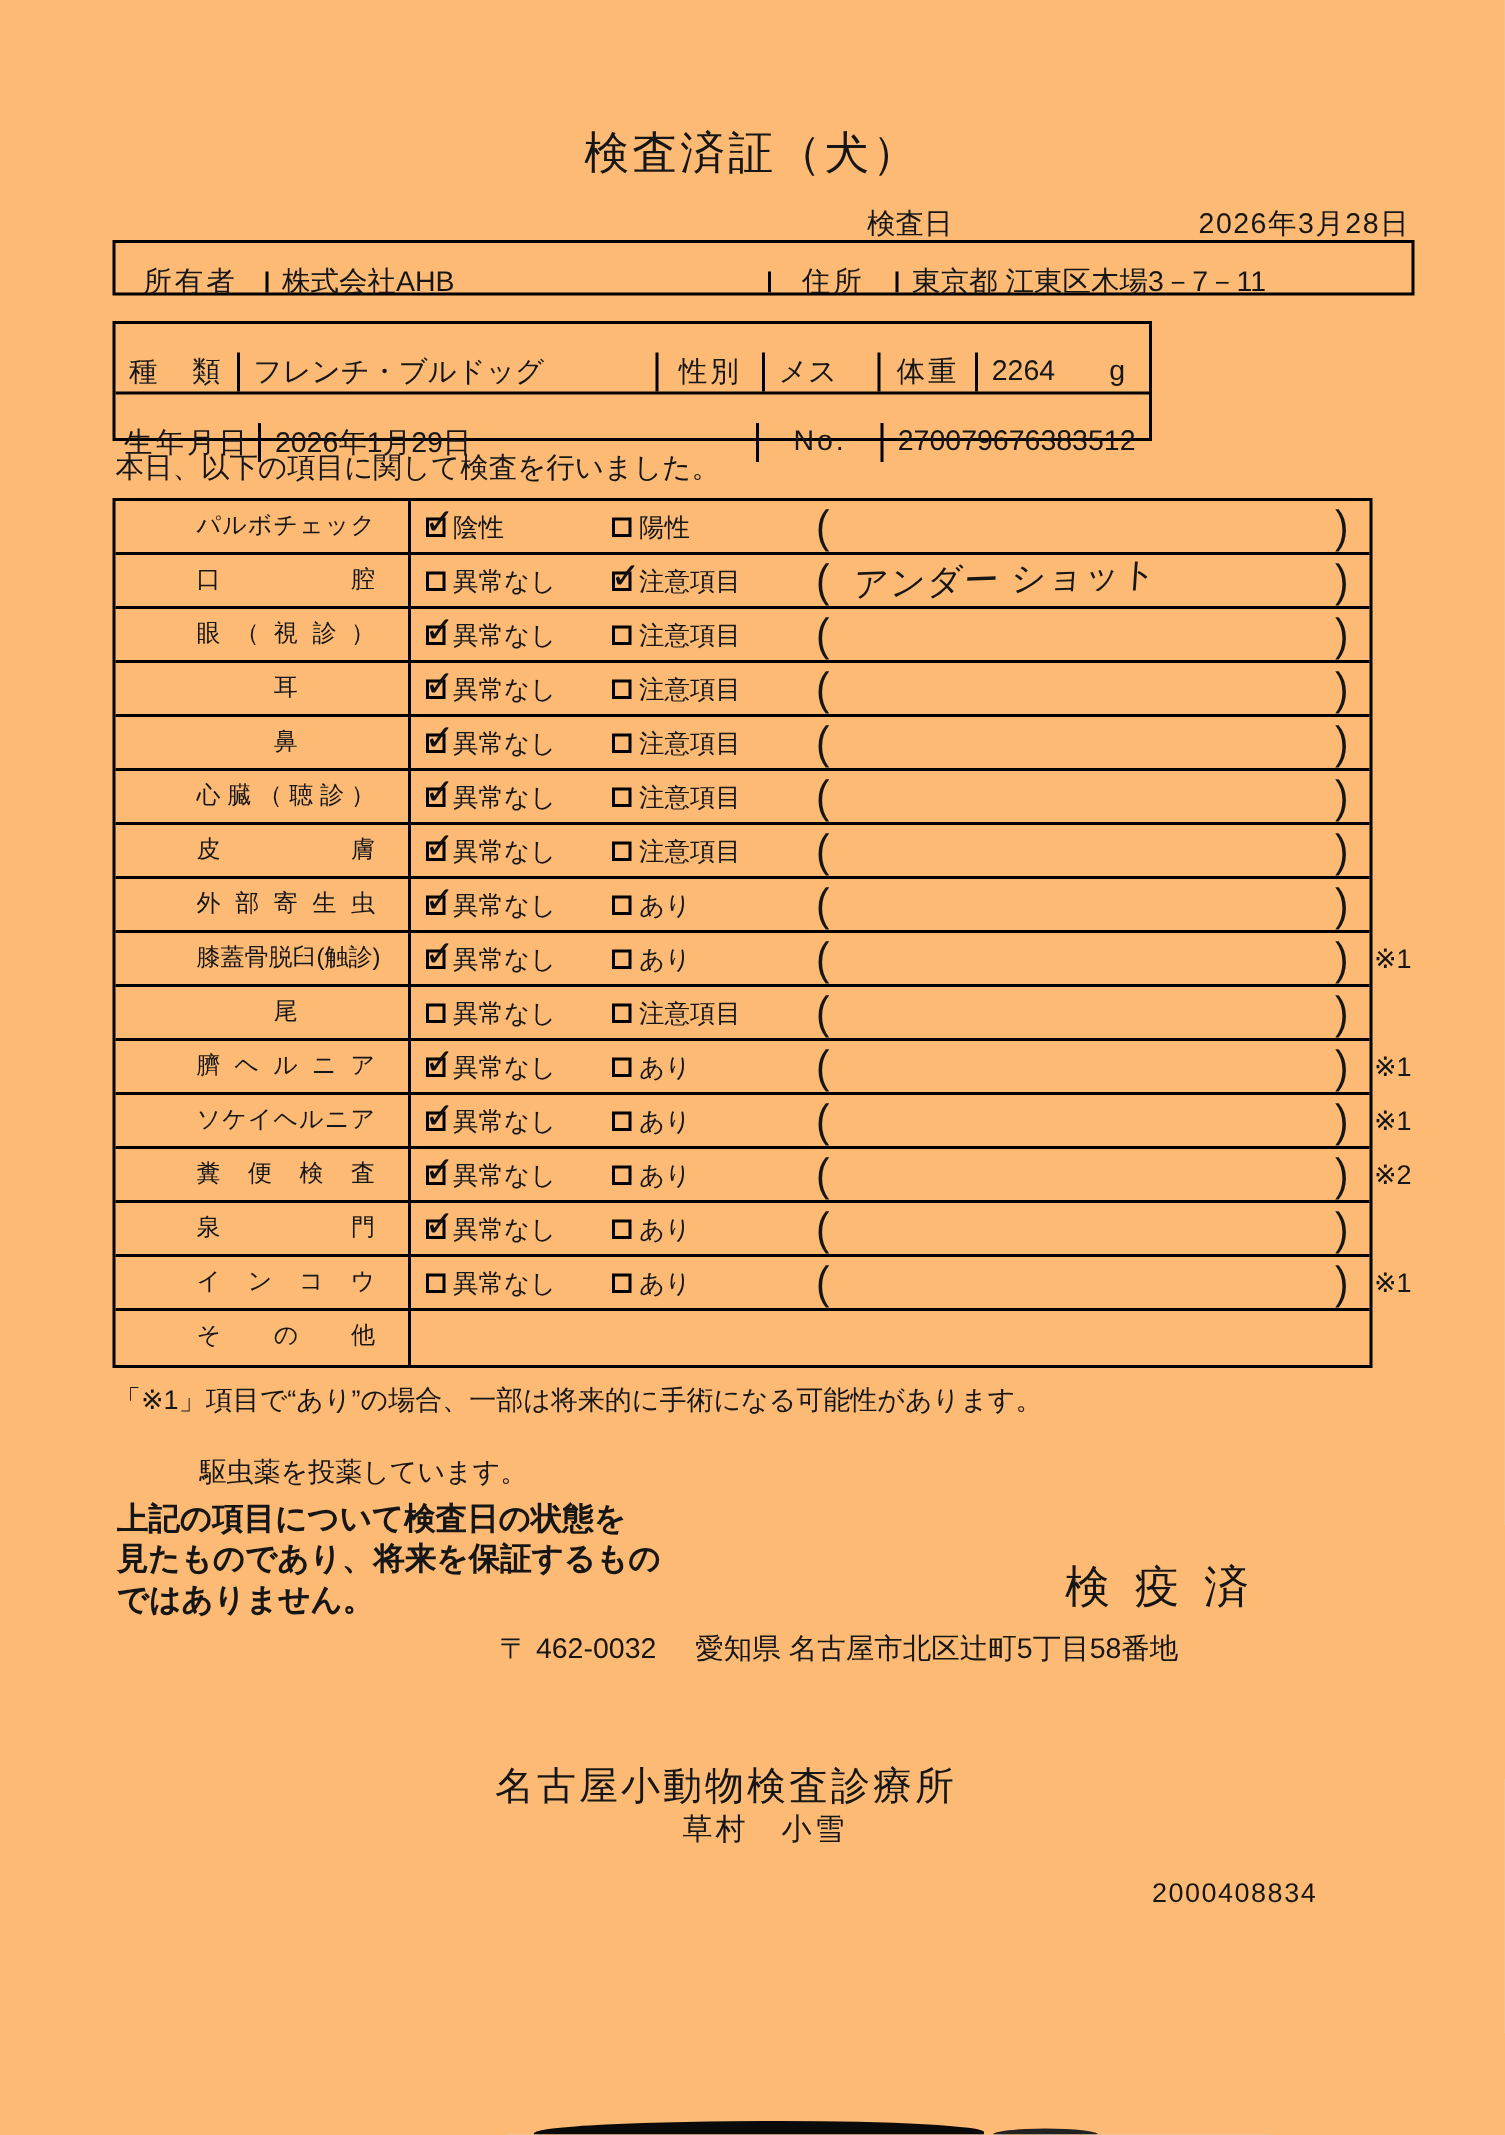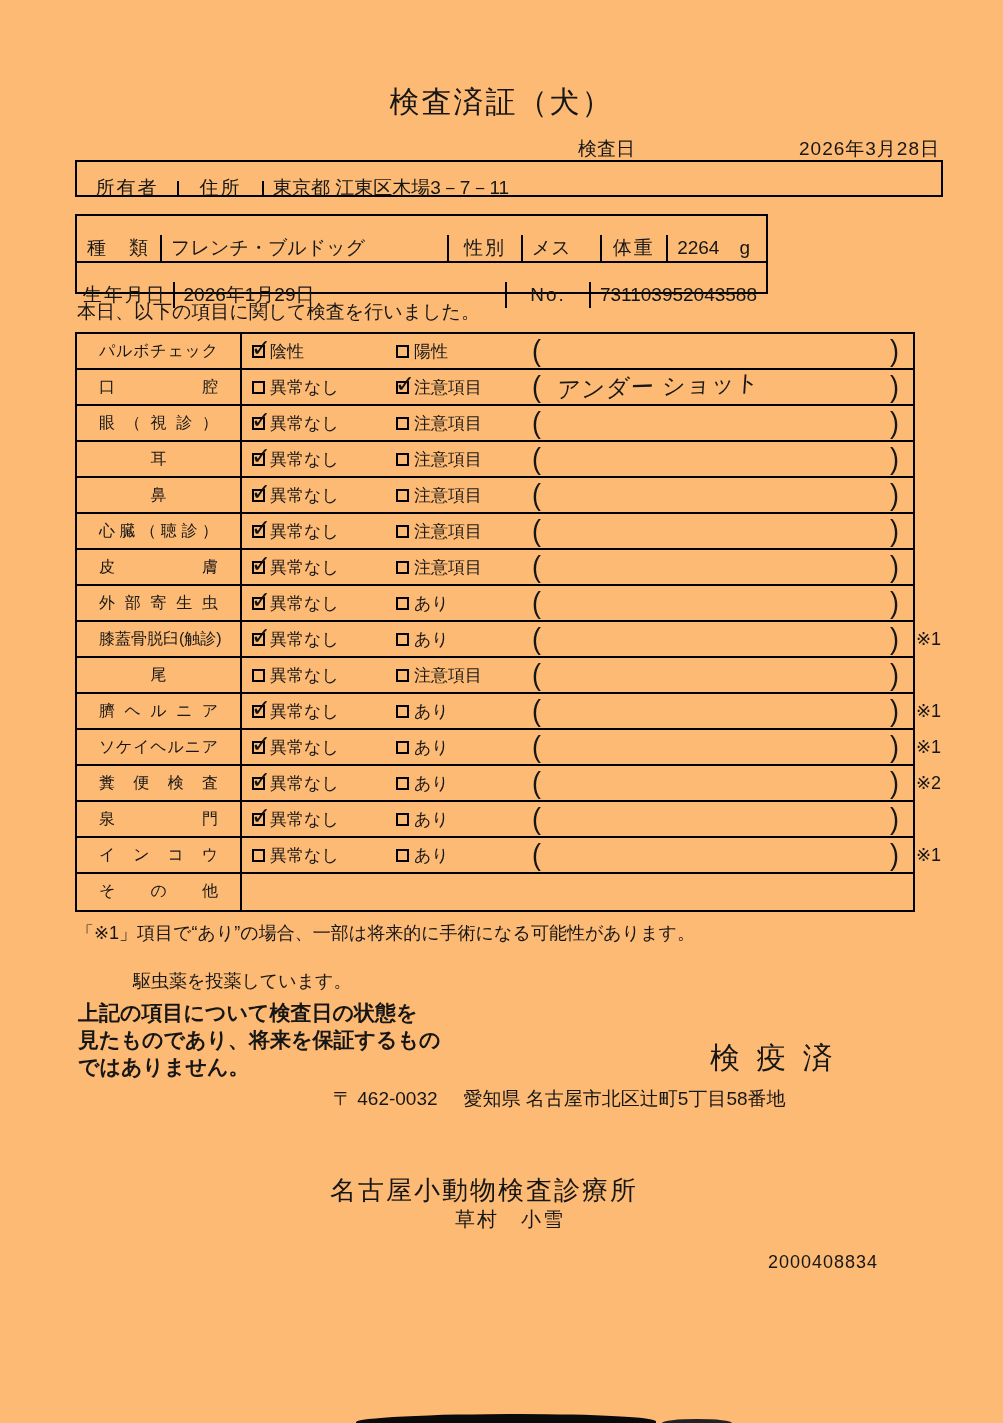--- a/index.html
+++ b/index.html
@@ -13,32 +13,32 @@
   .t1 { position: absolute; top: 160px; left: 75px; width: 868px; height: 37px; border: 2px solid #000; display: flex; font-size: 19px; }
   .t2 { position: absolute; top: 214px; left: 75px; width: 693px; height: 80px; border: 2px solid #000; display: flex; flex-direction: column; font-size: 19px; }
   .t2row { display: flex; flex: 1; }
   .t2row.rb { border-bottom: 2px solid #000; }
   .cell { display: flex; align-items: center; padding: 0 9px; white-space: nowrap; margin-top: 19px; }
   .cell.sep { border-left: 2px solid #000; }
   .cell.hdr { justify-content: center; letter-spacing: 2px; padding: 0 5px; }
   .w100 { width: 100px; } .w335 { width: 335px; } .w85 { width: 85px; }
   .w97 { width: 97px; } .w338 { width: 338px; } .w90 { width: 90px; } .w77 { width: 77px; }
   .grow { flex: 1; }
-  .weight-cell { justify-content: flex-end; gap: 20px; padding-right: 16px; }
+  .weight-cell { justify-content: flex-end; gap: 36px; padding-right: 16px; }
 
   .intro { position: absolute; top: 299px; left: 77px; font-size: 19px; }
 
   .cl { position: absolute; top: 332px; left: 75px; width: 840px; border: 2px solid #000; }
   .cl-row { position: relative; display: flex; align-items: center; height: 36px; border-bottom: 2px solid #000; }
   .cl-row:last-child { border-bottom: none; }
-  .cl-label { width: 165px; height: 100%; border-right: 2px solid #000; padding: 0 22px; font-size: 16px; line-height: 33px; text-align: justify; text-align-last: justify; overflow: hidden; white-space: nowrap; }
+  .cl-label { width: 165px; height: 100%; border-right: 2px solid #000; padding: 0 22px; font-size: 16px; line-height: 33px; text-align: justify; text-align-last: justify; overflow: hidden; white-space: nowrap; margin-left: 32px; }
   .cl-label.single { text-align-last: center; }
   .cl-opts { display: flex; align-items: center; padding-left: 10px; }
   .cl-opt { display: flex; align-items: center; gap: 5px; }
-  .cl-opt:first-child { width: 144px; }
+  .cl-opt:first-child { width: 124px; }
   .cl-opt:nth-child(2) { width: 134px; }
   .cb { width: 13px; height: 13px; border: 2px solid #000; position: relative; flex: none; }
   .cb.checked::after { content: "✓"; position: absolute; left: -3px; top: -13px; font-size: 24px; font-weight: bold; font-family: "DejaVu Sans", sans-serif; color: #111; }
   .opt-text { font-size: 17px; white-space: nowrap; }
   .cl-remark { flex: 1; height: 100%; display: flex; align-items: center; justify-content: space-between; padding: 0 14px 0 2px; }
   .paren { font-size: 27px; font-weight: 400; transform: scaleY(1.12); line-height: 1; }
   .remark-text { flex: 1; font-size: 23px; padding-left: 16px; letter-spacing: 1px; white-space: nowrap; transform: rotate(-2deg) skewX(-6deg); position: relative; top: -3px; }
   .cl-note { position: absolute; right: -45px; width: 42px; font-size: 18px; }
 
   .fn { position: absolute; font-size: 18px; white-space: nowrap; }
@@ -64,41 +64,42 @@
 <body>
 
 <div class="page">
 
   <div class="title">検査済証（犬）</div>
   <div class="date-label">検査日</div>
   <div class="date-value">2026年3月28日</div>
 
   <div class="t1">
     <div class="cell hdr w100">所有者</div>
+    <div class="cell sep w335">株式会社AHB</div>
     <div class="cell sep hdr w85">住所</div>
     <div class="cell sep grow">東京都 江東区木場3－7－11</div>
   </div>
 
   <div class="t2">
     <div class="t2row rb">
       <div class="cell hdr w97">種　類</div>
       <div class="cell sep w338">フレンチ・ブルドッグ</div>
       <div class="cell sep hdr w85">性別</div>
       <div class="cell sep w90">メス</div>
       <div class="cell sep hdr w77">体重</div>
       <div class="cell sep grow weight-cell">
         <span>2264</span>
         <span>g</span>
       </div>
     </div>
     <div class="t2row">
       <div class="cell hdr w97">生年月日</div>
       <div class="cell sep w338">2026年1月29日</div>
       <div class="cell sep hdr w85">No.</div>
-      <div class="cell sep grow">731103952043588</div>
+      <div class="cell sep grow">270079676383512</div>
     </div>
   </div>
 
   <div class="intro">本日、以下の項目に関して検査を行いました。</div>
 
   <div class="cl">
       <div class="cl-row">
     <div class="cl-label">パルボチェック</div>
     <div class="cl-opts">
           <span class="cl-opt">

